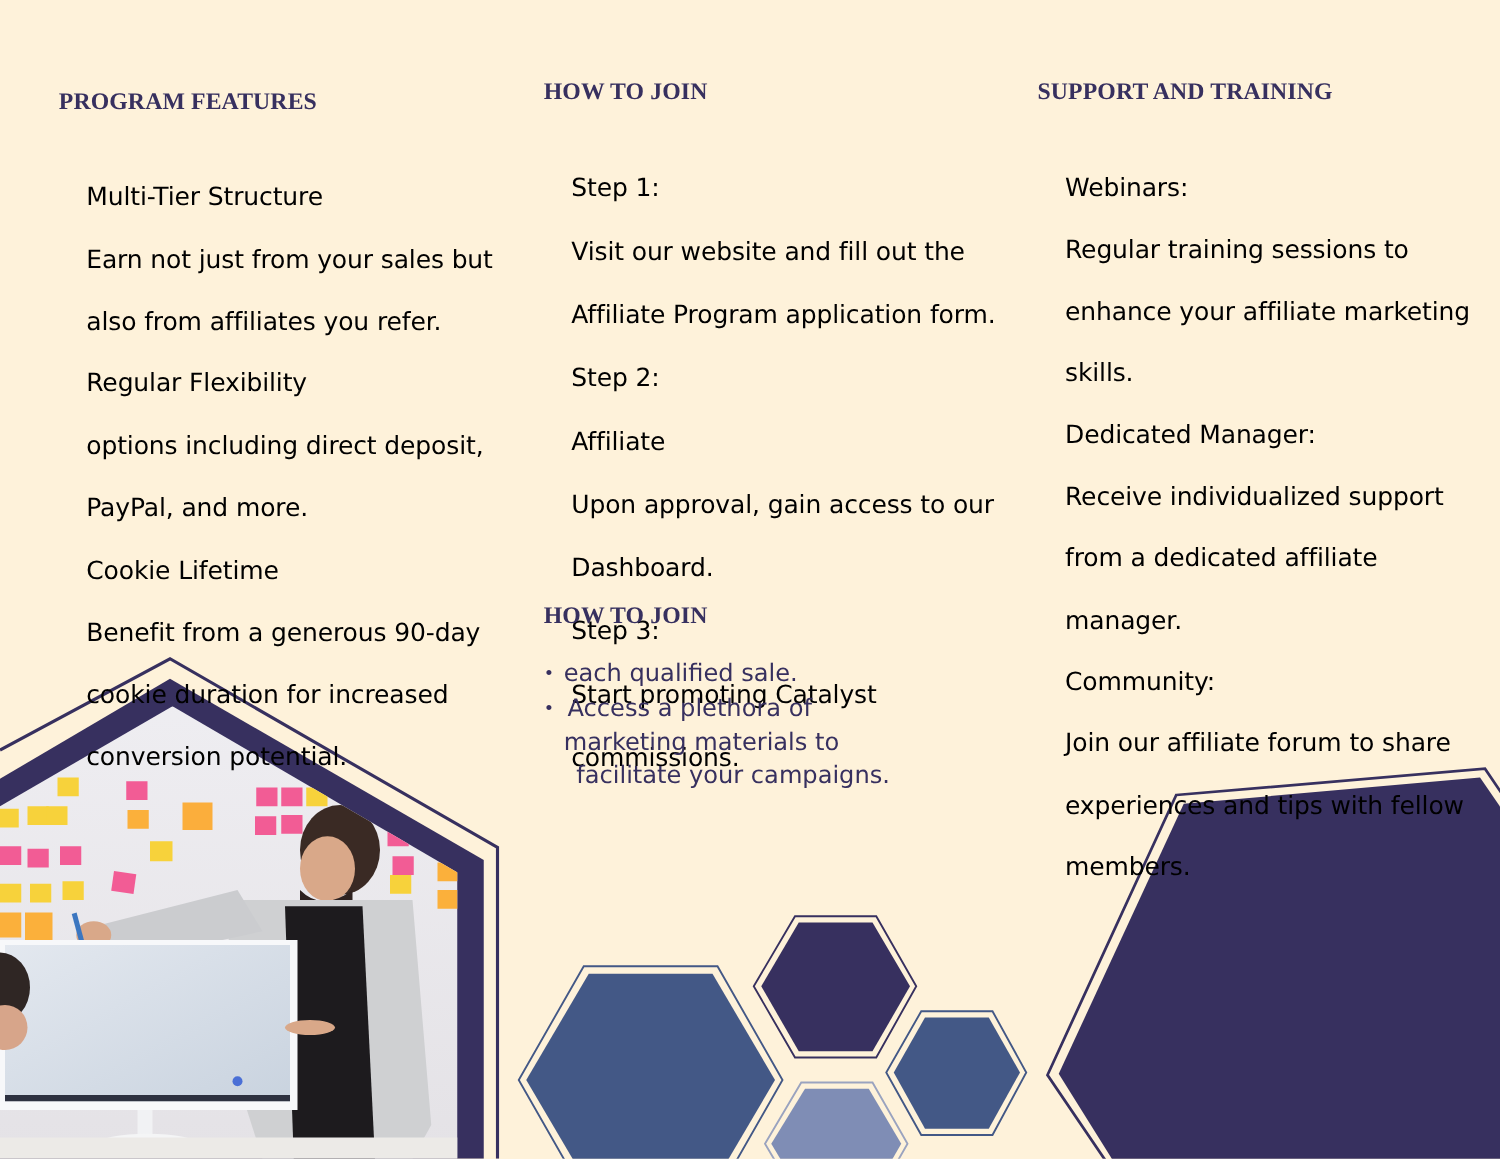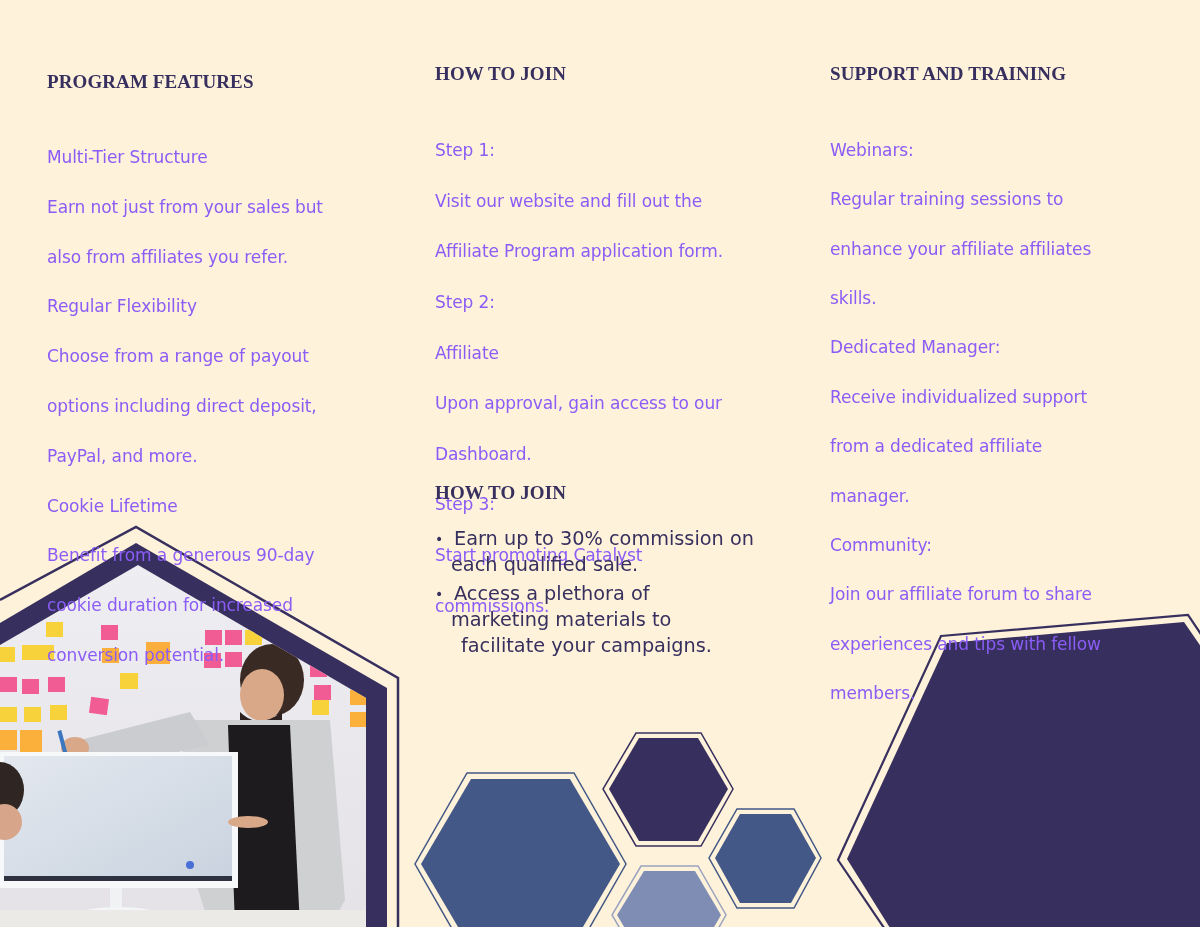--- a/index.html
+++ b/index.html
@@ -18,25 +18,26 @@
       font-family: Liberation Serif, serif;
       font-weight: bold;
       font-size: 19px;
       letter-spacing: 0.1px;
       color: #37305f;
       margin-bottom: 28px;
       line-height: 22px;
     }
     .body-text {
       font-family: "DejaVu Sans", sans-serif;
-      font-size: 17px;
+      font-size: 20px;
       line-height: 24.9px;
-      color: #8b5cf6;
+      color: #000000;
       white-space: pre-line;
       letter-spacing: -0.1px;
+      margin-left: 22px;
     }
     .line { display: block; }
     .bullets { list-style: none; }
     .bullets li {
       font-family: "DejaVu Sans", sans-serif;
       font-size: 19.3px;
       line-height: 26.3px;
       color: #37305f;
       position: relative;
       padding-left: 16px;
@@ -155,21 +156,20 @@
   </g>
 </svg>
 
 <section class="col" style="left:47px; top:71px;">
   <h2 class="heading">PROGRAM FEATURES</h2>
   <div class="body-text" style="margin-top:-1px;">
     <span class="line">Multi-Tier Structure</span>
     <span class="line">Earn not just from your sales but</span>
     <span class="line">also from affiliates you refer.</span>
     <span class="line">Regular Flexibility</span>
-    <span class="line">Choose from a range of payout</span>
     <span class="line">options including direct deposit,</span>
     <span class="line">PayPal, and more.</span>
     <span class="line">Cookie Lifetime</span>
     <span class="line">Benefit from a generous 90-day</span>
     <span class="line">cookie duration for increased</span>
     <span class="line">conversion potential.</span>
   </div>
 </section>
 
 <section class="col" style="left:435px; top:63px; width:370px;">
@@ -186,39 +186,38 @@
     <span class="line">Start promoting Catalyst</span>
     <span class="line">commissions.</span>
   </div>
 </section>
 
 <section class="col" style="left:830px; top:63px; width:360px;">
   <h2 class="heading">SUPPORT AND TRAINING</h2>
   <div class="body-text" style="line-height:24.7px;">
     <span class="line">Webinars:</span>
     <span class="line">Regular training sessions to</span>
-    <span class="line">enhance your affiliate affiliates</span>
+    <span class="line">enhance your affiliate marketing</span>
     <span class="line">skills.</span>
     <span class="line">Dedicated Manager:</span>
     <span class="line">Receive individualized support</span>
     <span class="line">from a dedicated affiliate</span>
     <span class="line">manager.</span>
     <span class="line">Community:</span>
     <span class="line">Join our affiliate forum to share</span>
     <span class="line">experiences and tips with fellow</span>
     <span class="line">members.</span>
   </div>
 </section>
 
 <section class="col" style="left:435px; top:482px; width:370px;">
   <h2 class="heading" style="margin-bottom:22px;">HOW TO JOIN</h2>
   <ul class="bullets">
     <li>
       <span class="bullet">•</span>
-      <span class="line" style="padding-left:3px;">Earn up to 30% commission on</span>
       <span class="line">each qualified sale.</span>
     </li>
     <li style="margin-top:2px;">
       <span class="bullet">•</span>
       <span class="line" style="padding-left:3px;">Access a plethora of</span>
       <span class="line">marketing materials to</span>
       <span class="line line-3">facilitate your campaigns.</span>
     </li>
   </ul>
 </section>

